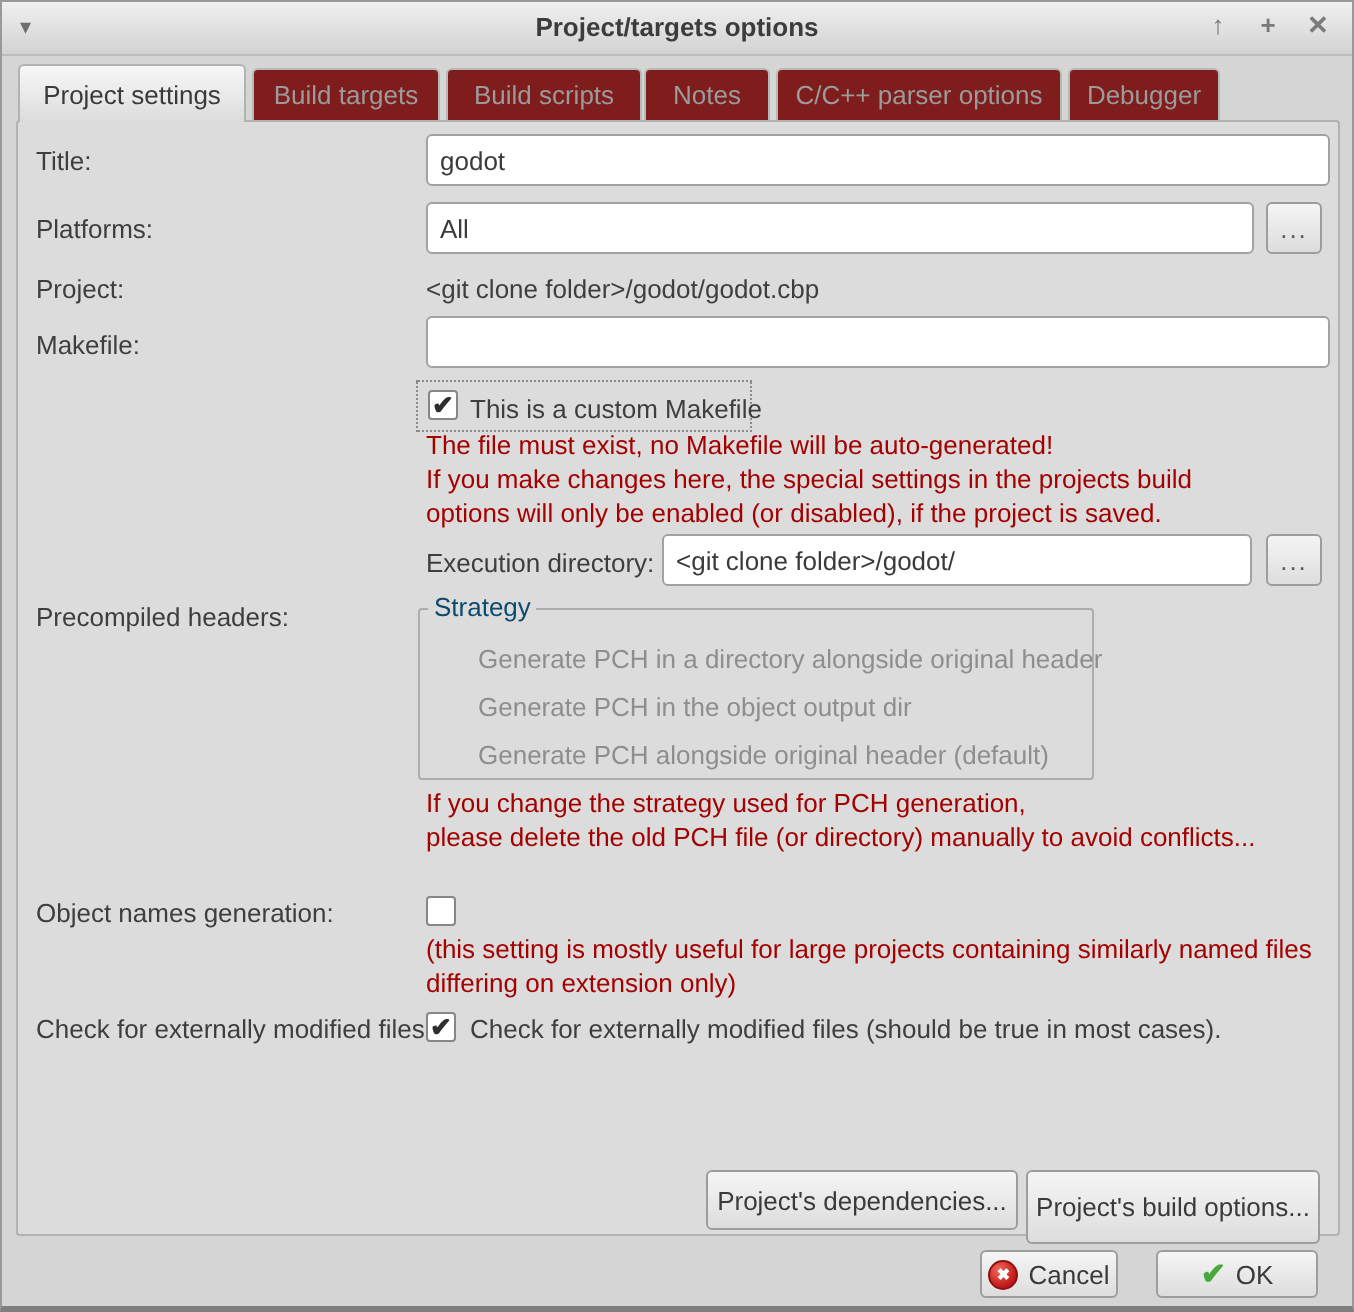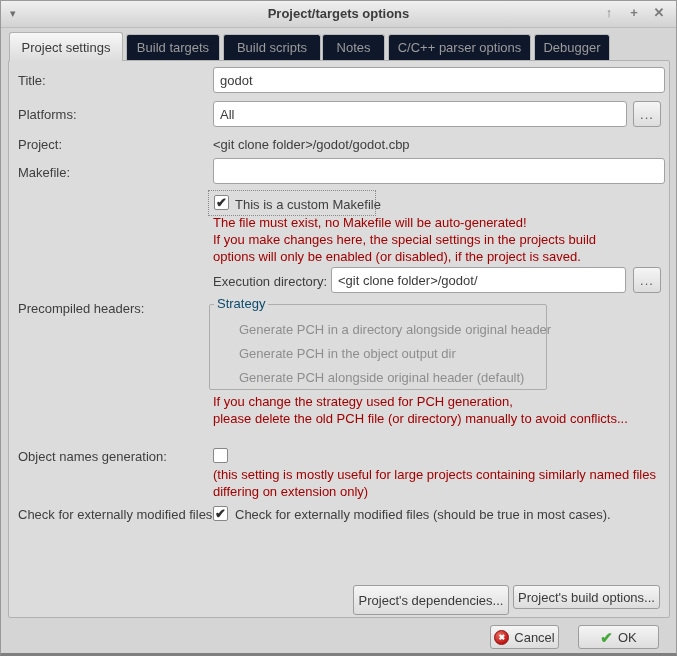--- a/index.html
+++ b/index.html
@@ -22,21 +22,21 @@
     position:absolute; left:0; right:0; top:5px; text-align:center;
     font-weight:bold; color:#3c3c3c;
   }
   .menu-btn { position:absolute; left:9px; top:6px; color:#6f6f6f; font-size:11px; cursor:default; }
   .win-controls { position:absolute; right:10px; top:4px; display:flex; gap:11px; }
   .win-controls span { color:#7a7a7a; font-size:13px; font-weight:bold; width:14px; text-align:center; }
 
   
   .tab {
     position:absolute; top:33px; height:26px;
-    background:#0f172a; border:1px solid #b8b8b8; border-bottom:none;
+    background:#7f1d1d; border:1px solid #b8b8b8; border-bottom:none;
     border-radius:3px 3px 0 0; color:#9b9b9b;
     display:flex; align-items:center; justify-content:center;
   }
   .tab.active {
     top:31px; height:29px; z-index:3;
     background:linear-gradient(#f7f7f7, #dcdcdc);
     border:1px solid #b2b2b2; border-bottom:none; color:#3a3a3a;
   }
 
   
@@ -169,21 +169,21 @@
   <div class="abs warning" style="left:212px; top:465px; width:450px;">(this setting is mostly useful for large projects containing similarly named files
 differing on extension only)</div>
 
   <div class="abs lbl" style="left:17px; top:506px;">Check for externally modified files:</div>
   <div class="checkbox" style="left:212px; top:505px;">
     <span>✔</span>
   </div>
   <div class="abs lbl" style="left:234px; top:506px;">Check for externally modified files (should be true in most cases).</div>
 
   <div class="mid-btn" style="left:352px; top:584px; width:156px; height:30px;">Project's dependencies...</div>
-  <div class="mid-btn" style="left:512px; top:584px; width:147px; height:24px;">Project's build options...</div>
+  <div class="mid-btn" style="left:512px; top:584px; width:147px; height:37px;">Project's build options...</div>
 
   <div class="dlg-btn" style="left:489px; top:624px; width:69px; height:24px;">
     <span class="cancel-icon">✖</span>
     <span>Cancel</span>
   </div>
   <div class="dlg-btn" style="left:577px; top:624px; width:81px; height:24px;">
     <span class="ok-icon">✔</span>
     <span>OK</span>
   </div>
 

